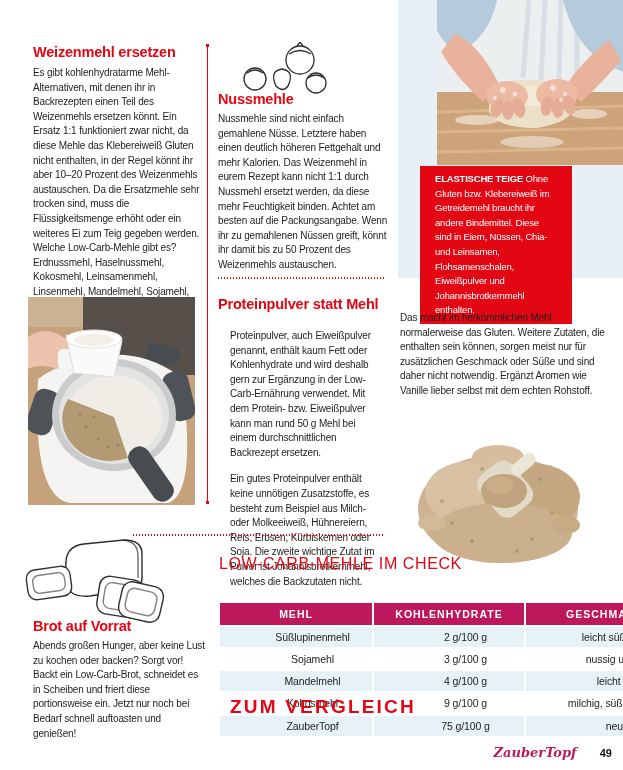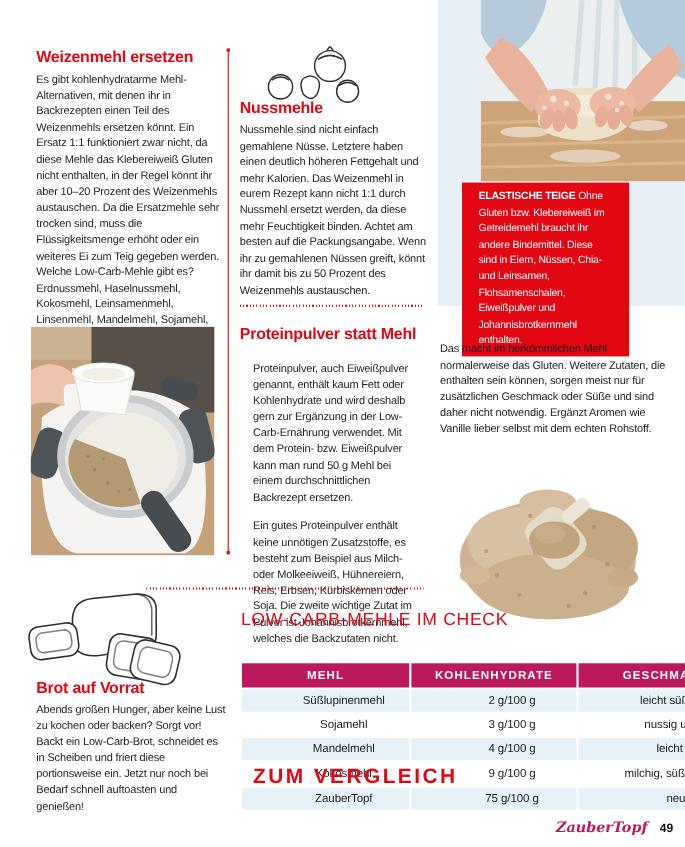--- a/index.html
+++ b/index.html
@@ -44,21 +44,21 @@
   .tbl .hcell{background:#be185d;color:#fff;font-size:10.5px;font-weight:bold;letter-spacing:1px;
               text-align:center;line-height:22px;height:22px;margin-top:20px;}
   .tbl .cell{font-size:10.5px;text-align:center;line-height:20px;height:20px;letter-spacing:-0.1px;padding-left:33px;}
   .tint{background:#e7f1f8;}
   .white-row{background:#ffffff;}
   .cmp-head{left:230px;top:696px;font-size:19px;font-weight:bold;color:#e30613;letter-spacing:2.2px;}
   .tbl2{top:716px;}
   
   .footer{left:470px;top:745px;width:142px;text-align:right;font-size:11px;}
   .brand{font-family:"DejaVu Serif",serif;font-style:italic;font-weight:bold;font-size:13px;color:#be185d;text-align:center;}
-  .pagenum{font-weight:bold;margin-left:8px;color:#111;}
+  .pagenum{font-weight:bold;margin-left:20px;color:#111;}
 </style>
 </head>
 <body>
 
 <div class="page">
 
   <div class="abs blue-panel"></div>
 
   <div class="abs kneading-photo">
     <svg width="186" height="165" viewBox="0 0 186 165">

